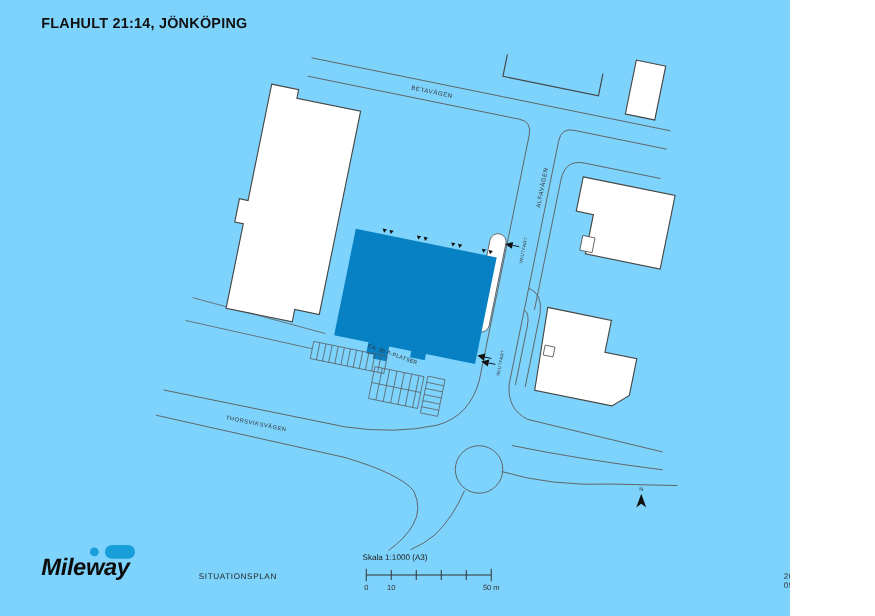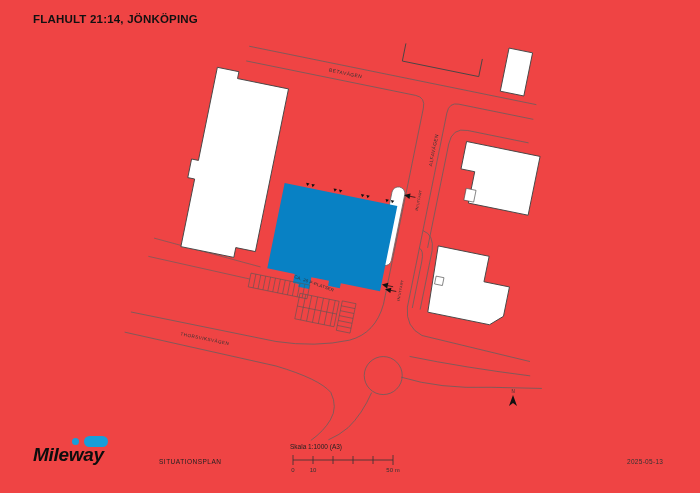--- a/index.html
+++ b/index.html
@@ -1,16 +1,16 @@
 <!DOCTYPE html>
 <html><head>
 <meta charset="utf-8">
 <style>
   html,body{margin:0;padding:0;background:#fff;}
-  #page{position:relative;width:700px;height:493px;background:#ef4444;overflow:hidden;
+  #page{position:relative;width:632px;height:493px;background:#7dd3fc;overflow:hidden;
         font-family:"Liberation Sans",sans-serif;}
   .title{position:absolute;left:33px;top:13px;font-size:11.5px;font-weight:bold;
          letter-spacing:.2px;color:#111;}
   svg{position:absolute;left:0;top:0;}
   svg text{font-family:"Liberation Sans",sans-serif;fill:#333;}
   
   .logo{position:absolute;left:33px;top:432px;width:130px;height:36px;}
   .logo-dot{position:absolute;left:39px;top:6px;width:7px;height:7px;border-radius:50%;}
   .logo-pill{position:absolute;left:51px;top:4px;width:24px;height:11px;border-radius:5.5px;}
   .logo-text{position:absolute;left:0;top:12px;font-style:italic;font-weight:800;

